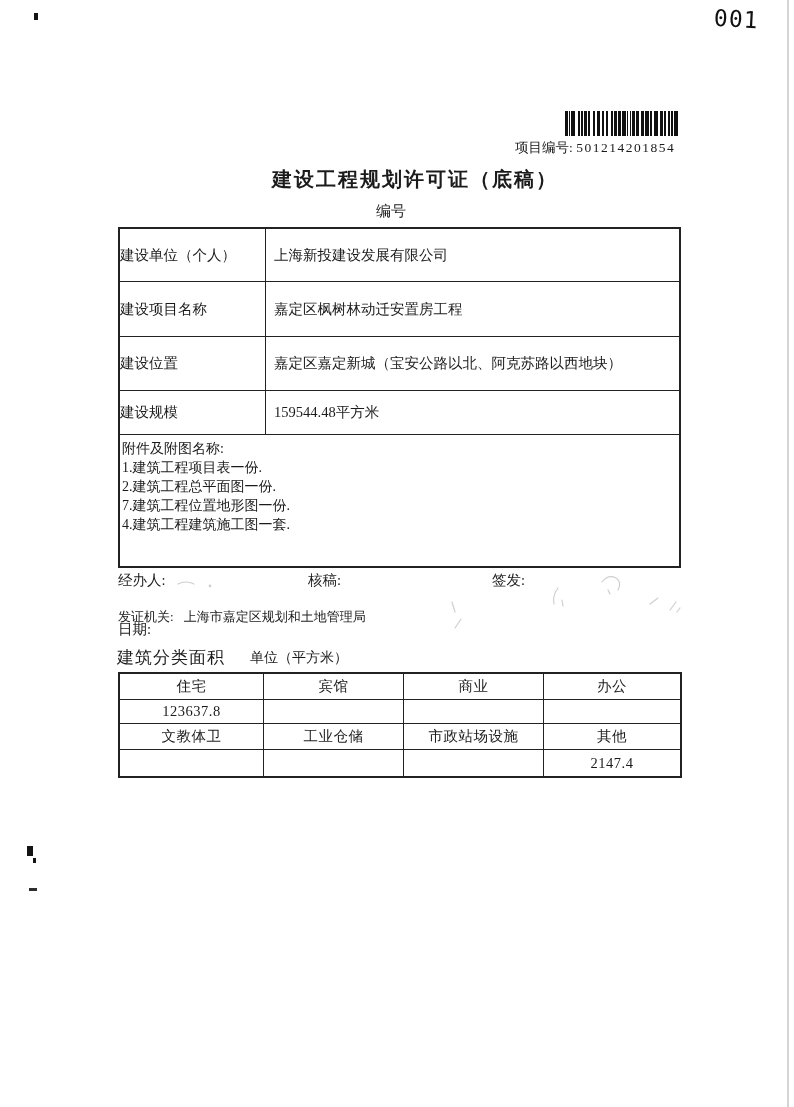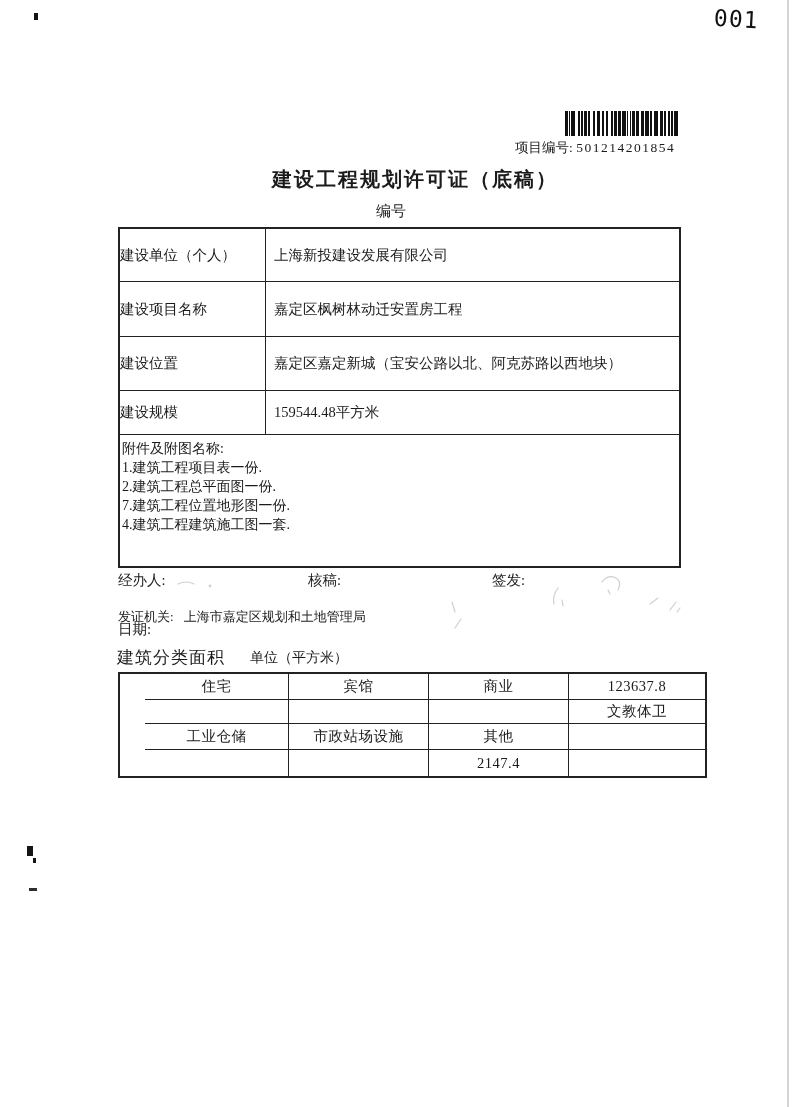--- a/index.html
+++ b/index.html
@@ -50,21 +50,21 @@
   .handler{left:118px;} .review{left:308px;} .issue{left:492px;}
   .authority-line{left:118px; top:596px; font-size:13px; white-space:nowrap;margin-top:12px;}
   .authority-line .val{margin-left:10px;}
   .date-line{left:118px; top:620px; font-size:14.5px;}
 
   
   .area-head{left:117px; top:646px; font-size:17px; font-weight:normal; letter-spacing:1px; white-space:nowrap;}
   .area-unit{left:250px; top:649px; font-size:14px; font-weight:normal; white-space:nowrap;}
   .area-table{
     left:118px; top:672px; width:560px; border:2px solid #222; box-sizing:content-box;
-    display:grid; grid-template-columns:144px 140px 140px 1fr; grid-template-rows:26px 24px 26px 26px;padding-left:25px;
+    display:grid; grid-template-columns:144px 140px 140px 1fr; grid-template-rows:26px 24px 26px 26px;
   }
   .at-cell{
     border-right:1px solid #222; border-bottom:1px solid #222;
     display:flex; align-items:center; justify-content:center; font-size:14.5px;
     letter-spacing:.5px; overflow:hidden;
   }
   .at-cell:nth-child(4n){border-right:none;}
   .at-cell:nth-child(n+13){border-bottom:none;}
 
   
@@ -199,20 +199,21 @@
     </g>
   </svg>
 
   <div class="abs area-head">建筑分类面积</div>
   <div class="abs area-unit">单位（平方米）</div>
 
   <div class="abs area-table">
     <div class="at-cell">住宅</div>
     <div class="at-cell">宾馆</div>
     <div class="at-cell">商业</div>
+    <div class="at-cell">办公</div>
     <div class="at-cell">123637.8</div>
     <div class="at-cell"></div>
     <div class="at-cell"></div>
     <div class="at-cell"></div>
     <div class="at-cell">文教体卫</div>
     <div class="at-cell">工业仓储</div>
     <div class="at-cell">市政站场设施</div>
     <div class="at-cell">其他</div>
     <div class="at-cell"></div>
     <div class="at-cell"></div>

